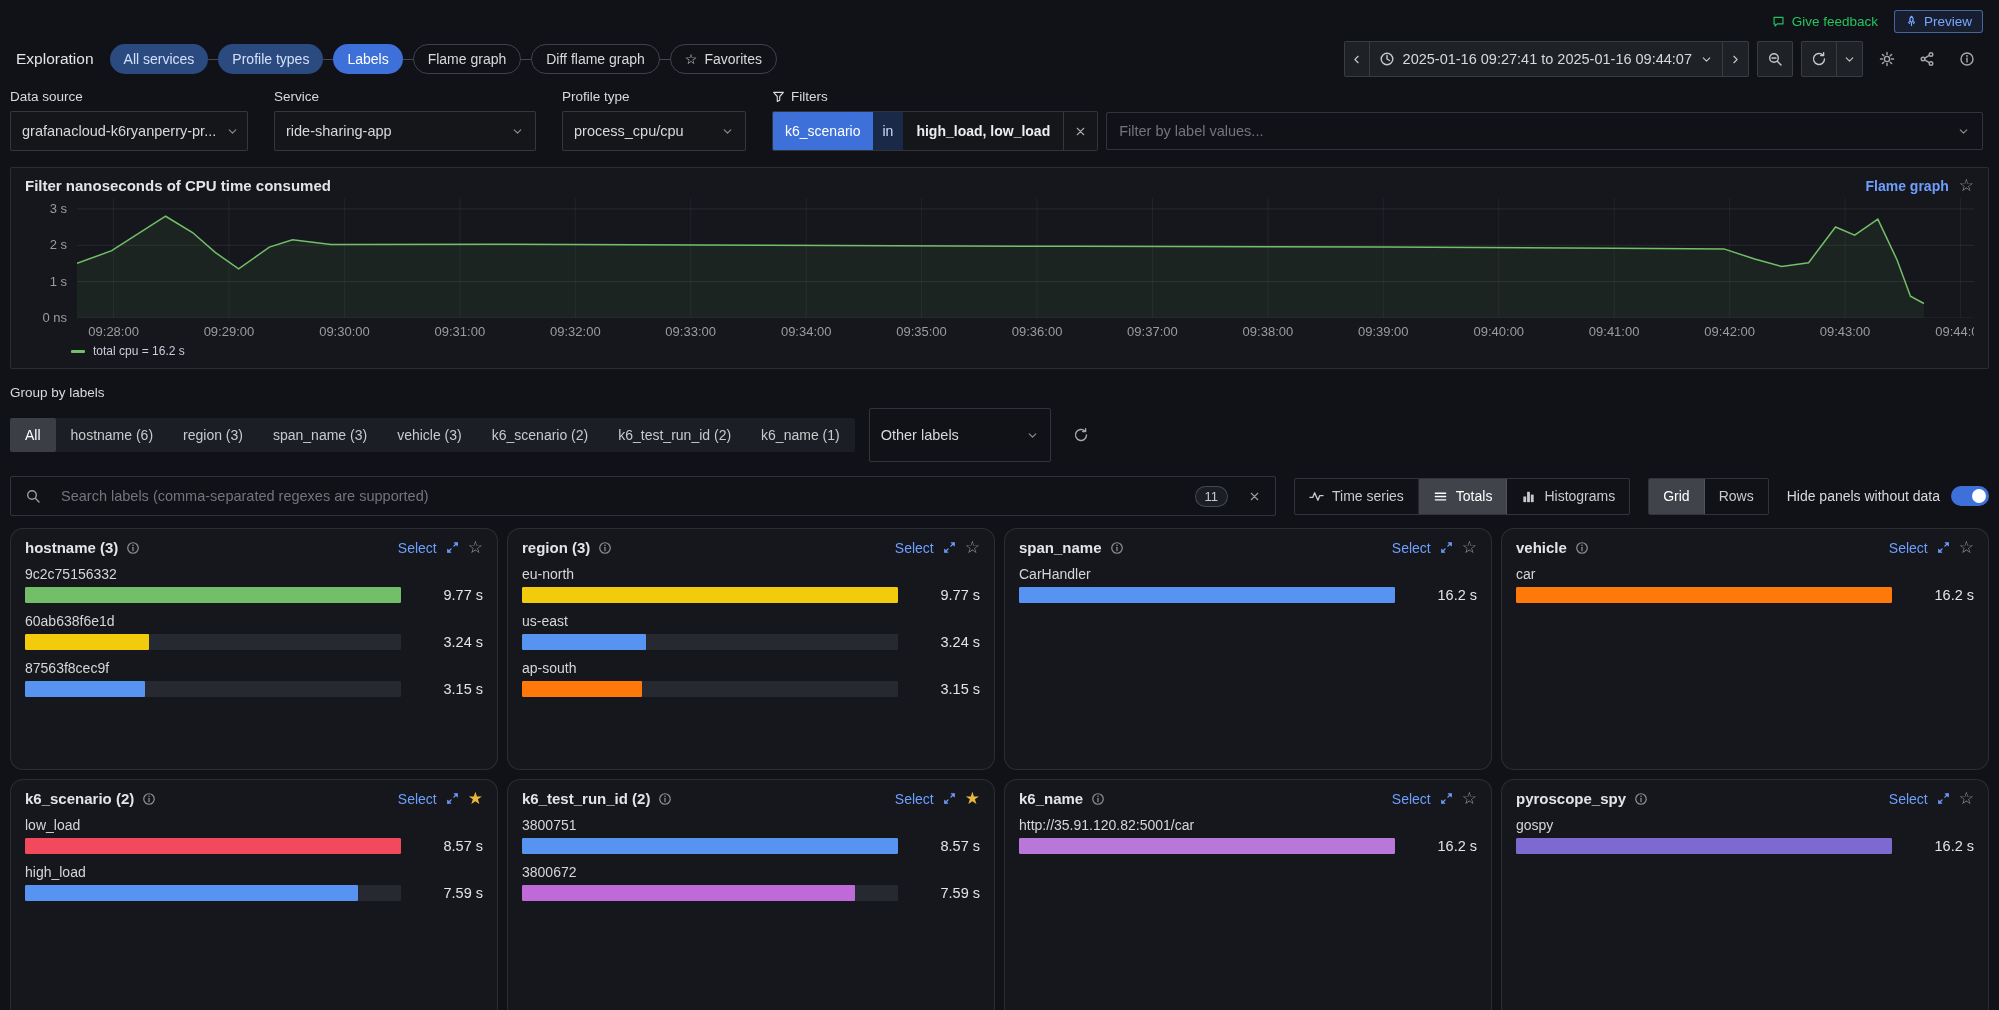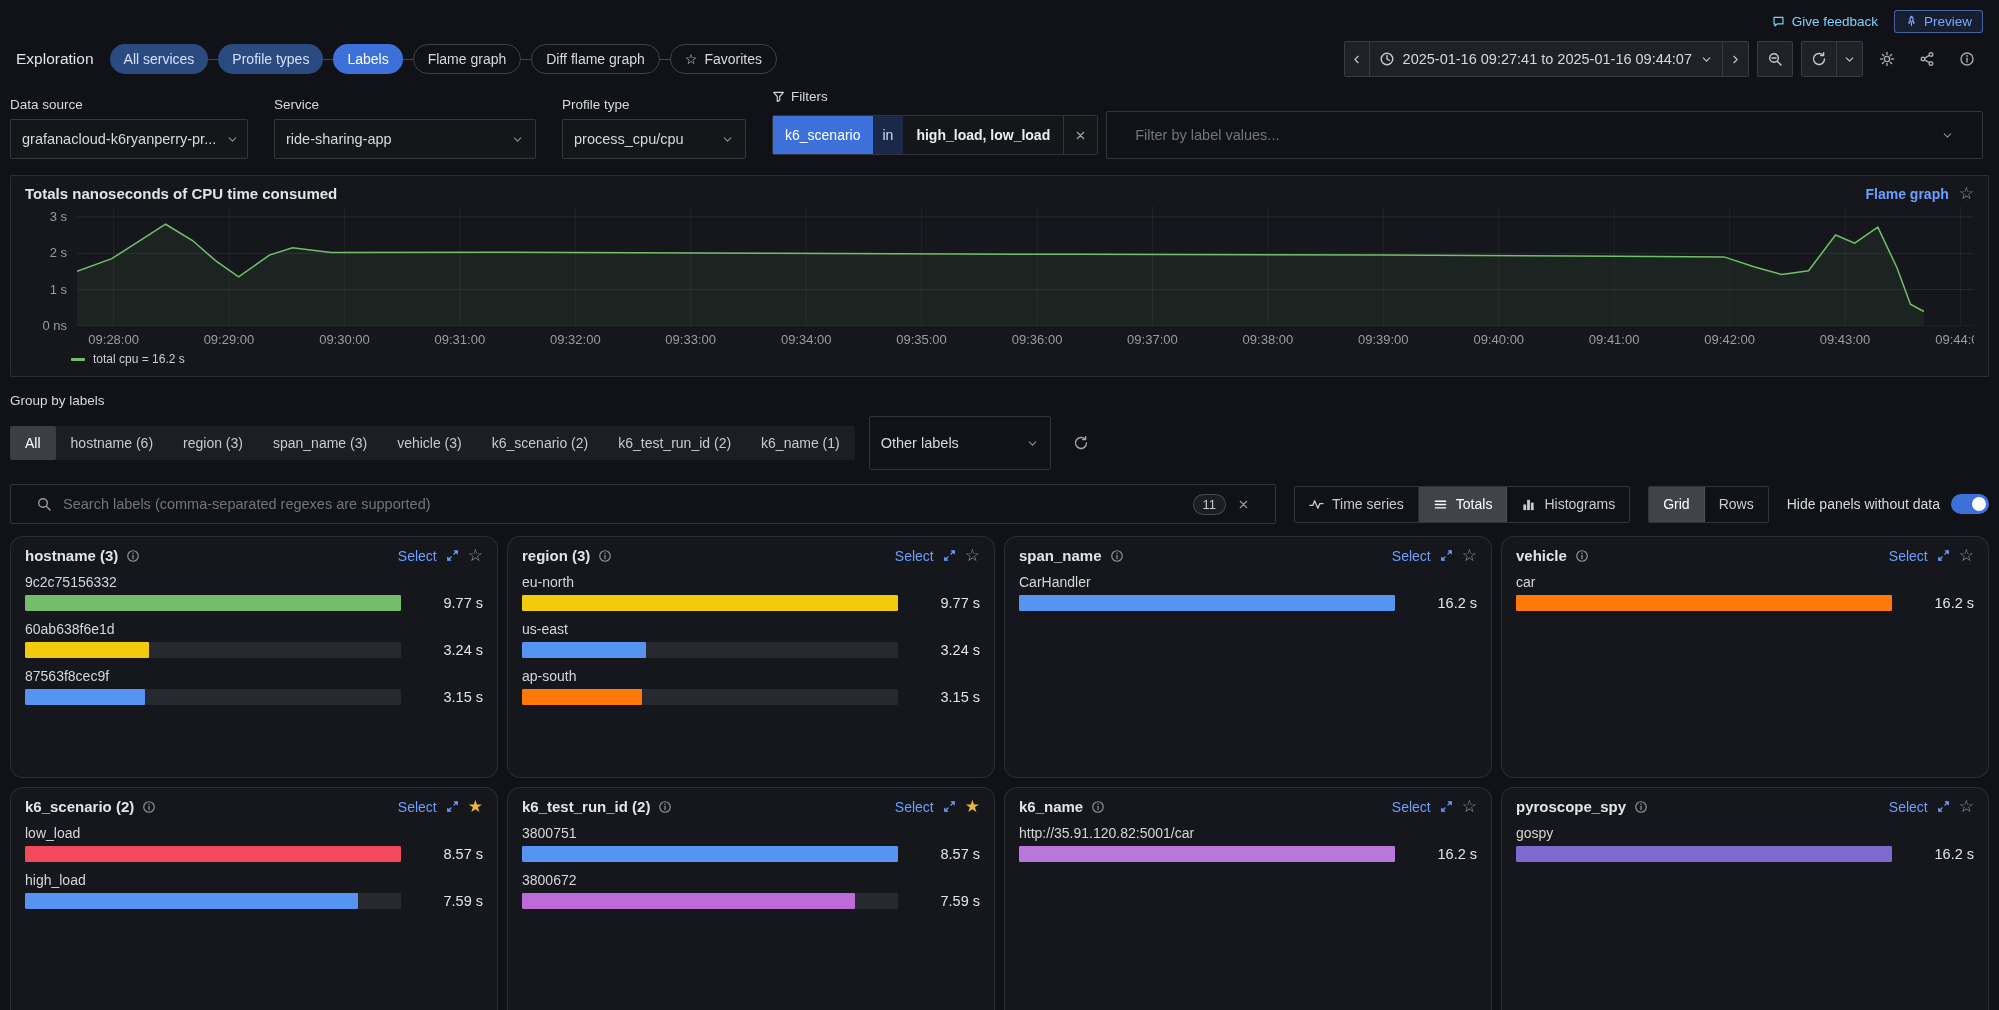--- a/index.html
+++ b/index.html
@@ -8,21 +8,21 @@
   button{font-family:inherit;font-size:inherit;color:inherit;background:none;border:none;cursor:pointer}
   a{cursor:pointer;text-decoration:none}
   input{font-family:inherit}
   .ic{display:inline-flex;width:16px;height:16px;flex:0 0 auto}
   .ic svg{width:100%;height:100%;display:block}
   .ic.sm{width:13px;height:13px}
   .dim{color:#8d9096}
 
   
   .topbar{display:flex;justify-content:flex-end;align-items:center;gap:16px;padding:10px 16px 2px}
-  .feedback{display:inline-flex;align-items:center;gap:7px;color:#7dd3fc;font-size:13.5px}
+  .feedback{display:inline-flex;align-items:center;gap:7px;color:#22c55e;font-size:13.5px}
   .preview-badge{display:inline-flex;align-items:center;gap:6px;color:#79a7ff;border:1px solid rgba(110,159,255,.55);background:rgba(61,113,217,.13);border-radius:3px;padding:3px 10px;font-size:13.5px}
 
   
   .navrow{display:flex;align-items:center;gap:16px;padding:6px 16px 0}
   .app-title{font-size:15.5px;color:#e3e4e6;white-space:nowrap}
   .nav-tabs{display:flex;align-items:center}
   .pill{height:30px;display:inline-flex;align-items:center;padding:0 14px;border-radius:16px;font-size:14px;color:#d8d9da;white-space:nowrap}
   .pill.breadcrumb{background:#2b4a80;color:#d3e0fb}
   .pill.active{background:#3d71d9;color:#fff}
   .pill.plain{border:1px solid rgba(204,204,220,.25)}
@@ -41,21 +41,21 @@
   .querybar{display:flex;align-items:flex-end;gap:26px;padding:12px 16px 0 10px}
   .field-label{font-size:13.5px;font-weight:500;color:#d8d9da;margin-bottom:7px;display:flex;align-items:center;gap:6px}
   .select{height:40px;background:#141619;border:1px solid rgba(204,204,220,.18);border-radius:2px;display:flex;align-items:center;justify-content:space-between;gap:10px;padding:0 11px;font-size:14.5px;color:#d8d9da;cursor:pointer;white-space:nowrap}
   .field.filters{flex:1}
   .filters-row{display:flex;align-items:center;gap:8px}
   .chip{display:flex;height:40px;border:1px solid rgba(204,204,220,.18);border-radius:2px;overflow:hidden}
   .chip-key{background:#3d71d9;color:#fff;display:flex;align-items:center;padding:0 12px;font-size:14px}
   .chip-op{background:rgba(61,113,217,.25);color:#cfdcff;display:flex;align-items:center;padding:0 10px;font-size:14px}
   .chip-val{background:#141619;color:#ecedee;font-weight:700;display:flex;align-items:center;padding:0 13px;font-size:14px}
   .chip-x{width:34px;display:flex;align-items:center;justify-content:center;background:#141619;border-left:1px solid rgba(204,204,220,.18);color:#a5a7ac}
-  .filter-input-wrap{flex:1;display:flex;align-items:center;gap:8px;height:48px;border:1px solid rgba(204,204,220,.18);border-radius:2px;padding:0 28px}
+  .filter-input-wrap{flex:1;display:flex;align-items:center;gap:8px;height:38px;border:1px solid rgba(204,204,220,.18);border-radius:2px;padding:0 12px}
   .text-input{flex:1;background:transparent;border:none;outline:none;color:#d8d9da;font-size:14.5px}
   .text-input::placeholder{color:#72757c}
 
   
   .chart-panel{margin:16px 10px 0;height:202px;background:#15171c;border:1px solid rgba(204,204,220,.12);border-radius:2px;padding:9px 14px 6px;display:flex;flex-direction:column}
   .panel-head{display:flex;align-items:center;justify-content:space-between}
   .chart-title{font-size:15px;font-weight:700;color:#e3e4e6}
   .panel-actions{display:flex;align-items:center;gap:10px}
   .flame-link{color:#6e9fff;font-size:14px;font-weight:600}
   .chart-body{flex:1;display:grid;grid-template-columns:52px 1fr;grid-template-rows:1fr 22px;margin-top:4px}
@@ -72,21 +72,21 @@
   .groupby{margin:16px 10px 0}
   .section-label{font-size:13.5px;font-weight:500;color:#d8d9da;margin-bottom:8px}
   .gb-row{display:flex;align-items:center;gap:14px}
   .gb-tabs{display:flex;background:#1b1e24;border-radius:2px}
   .gb-tab{padding:9px 15px;font-size:14px;color:#c9cacd;border-radius:2px;white-space:nowrap}
   .gb-tab.active{background:#3b3e45;color:#fff}
   .select.other-labels{width:182px;height:54px;background:transparent}
 
   
   .toolbar{margin:14px 10px 0;display:flex;align-items:center;gap:18px}
-  .search-box{flex:1;height:40px;border:1px solid rgba(204,204,220,.18);border-radius:2px;display:flex;align-items:center;gap:11px;padding:0 25px}
+  .search-box{flex:1;height:40px;border:1px solid rgba(204,204,220,.18);border-radius:2px;display:flex;align-items:center;gap:20px;padding:0 14px}
   .search-box .ic{color:#9a9ca1}
   .count-badge{border:1px solid rgba(204,204,220,.25);background:#1b1e24;border-radius:11px;padding:2px 9px;font-size:13px;color:#c9cacd}
   .clear-btn{color:#9a9ca1;display:inline-flex}
   .radio-group{display:flex;height:37px;border:1px solid rgba(204,204,220,.18);border-radius:2px;overflow:hidden}
   .radio-item{display:flex;align-items:center;gap:8px;padding:0 14px;font-size:14px;color:#c9cacd;border-right:1px solid rgba(204,204,220,.12);white-space:nowrap}
   .radio-item:last-child{border-right:none}
   .radio-item.active{background:#40434a;color:#fff}
   .radio-item .ic{width:15px;height:15px}
   .hide-toggle{display:flex;align-items:center;gap:11px;font-size:14px;color:#d8d9da;white-space:nowrap}
   .switch{width:38px;height:20px;border-radius:10px;background:#3d71d9;position:relative;display:inline-block;cursor:pointer}
@@ -311,21 +311,21 @@
                 <path d="M4 6l4 4 4-4" fill="none" stroke="currentColor" stroke-width="1.4" stroke-linecap="round" stroke-linejoin="round"></path>
               </svg>
             </span>
         </div>
       </div>
     </div>
   </div>
 
   <section class="chart-panel">
     <div class="panel-head">
-      <span class="chart-title">Totals nanoseconds of CPU time consumed</span>
+      <span class="chart-title">Filter nanoseconds of CPU time consumed</span>
       <span class="panel-actions">
         <a class="flame-link">Flame graph</a>
         <span class="gp-star">☆</span>
       </span>
     </div>
     <div class="chart-body">
       <div class="y-gutter" id="y-labels">
           <div class="y-tick" style="top: calc(100% - 8px);">0 ns</div>
           <div class="y-tick" style="top: calc(69.7% - 8px); margin-left: 12px;">1 s</div>
           <div class="y-tick" style="top: calc(39.39% - 8px);">2 s</div>

